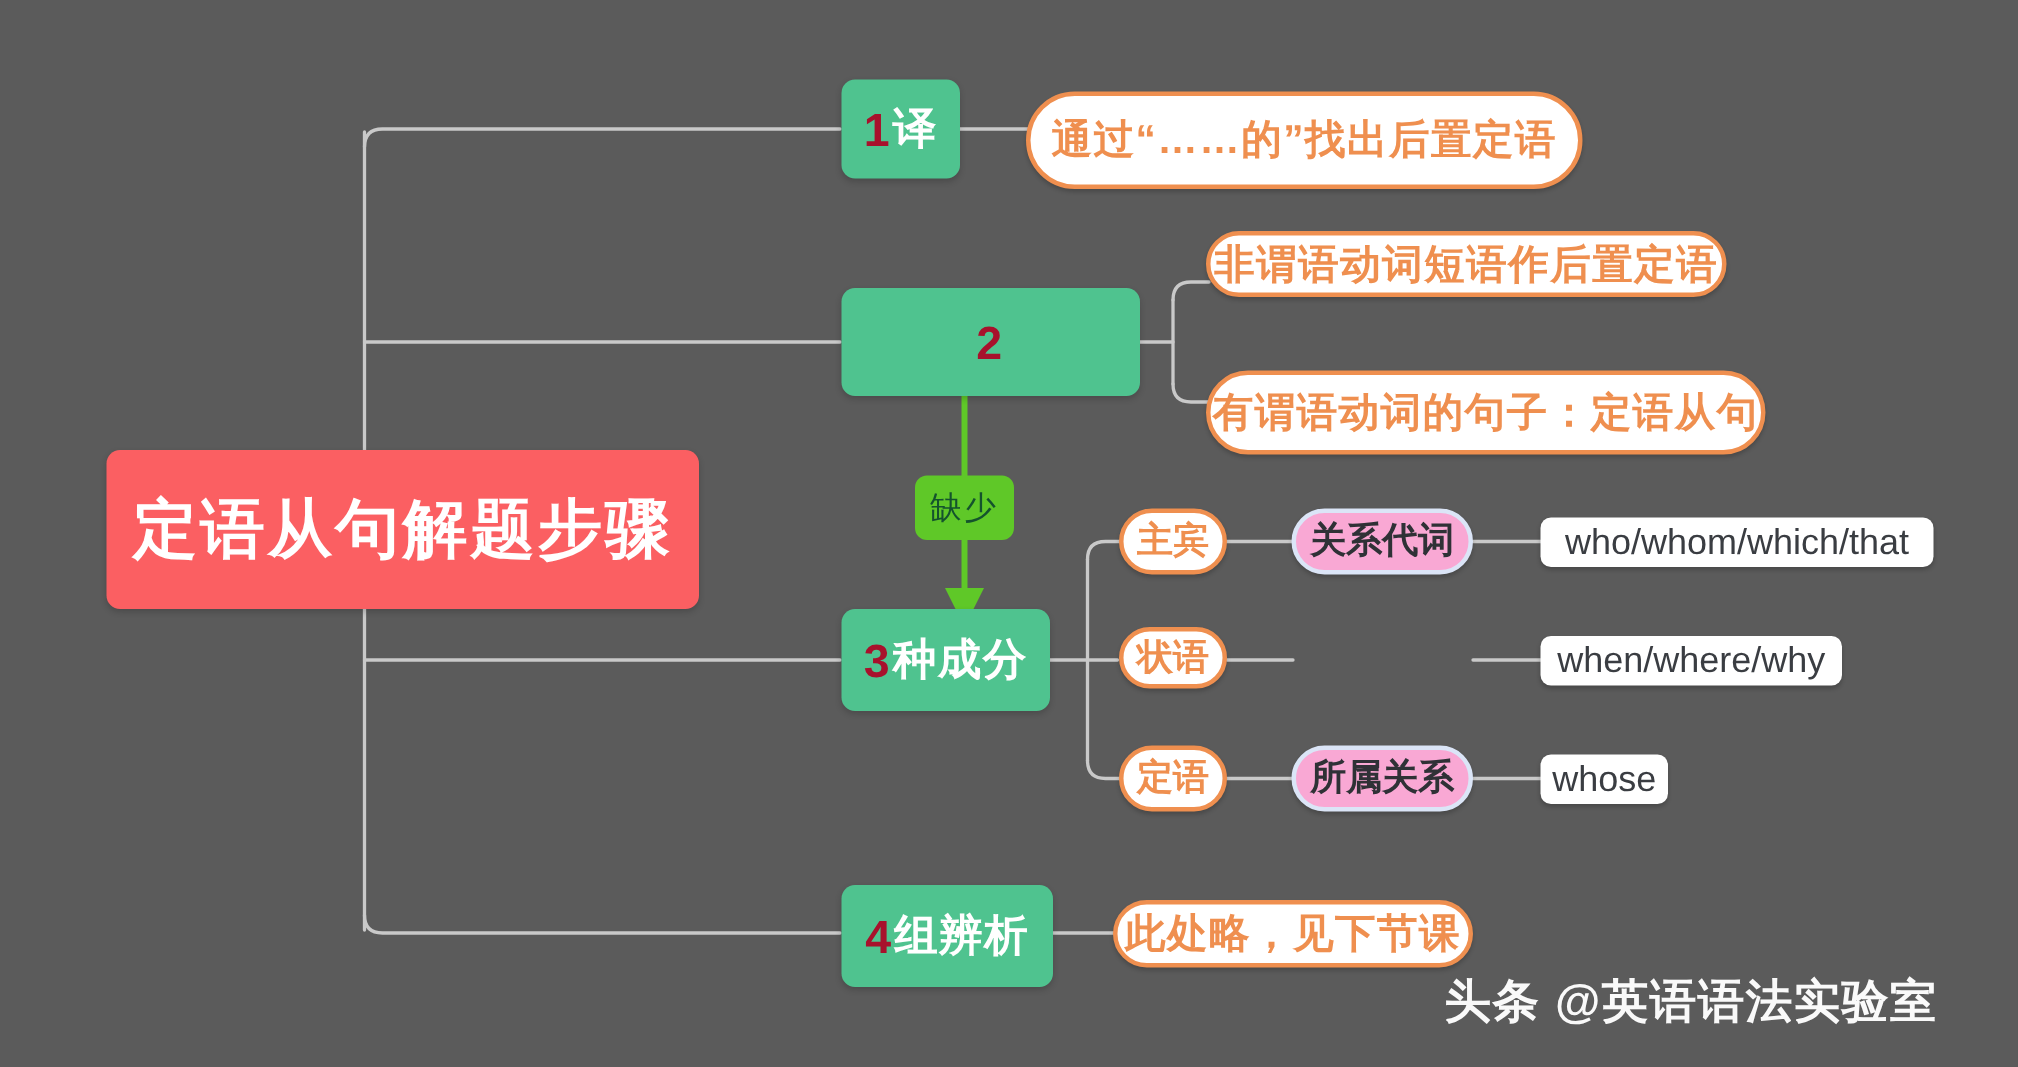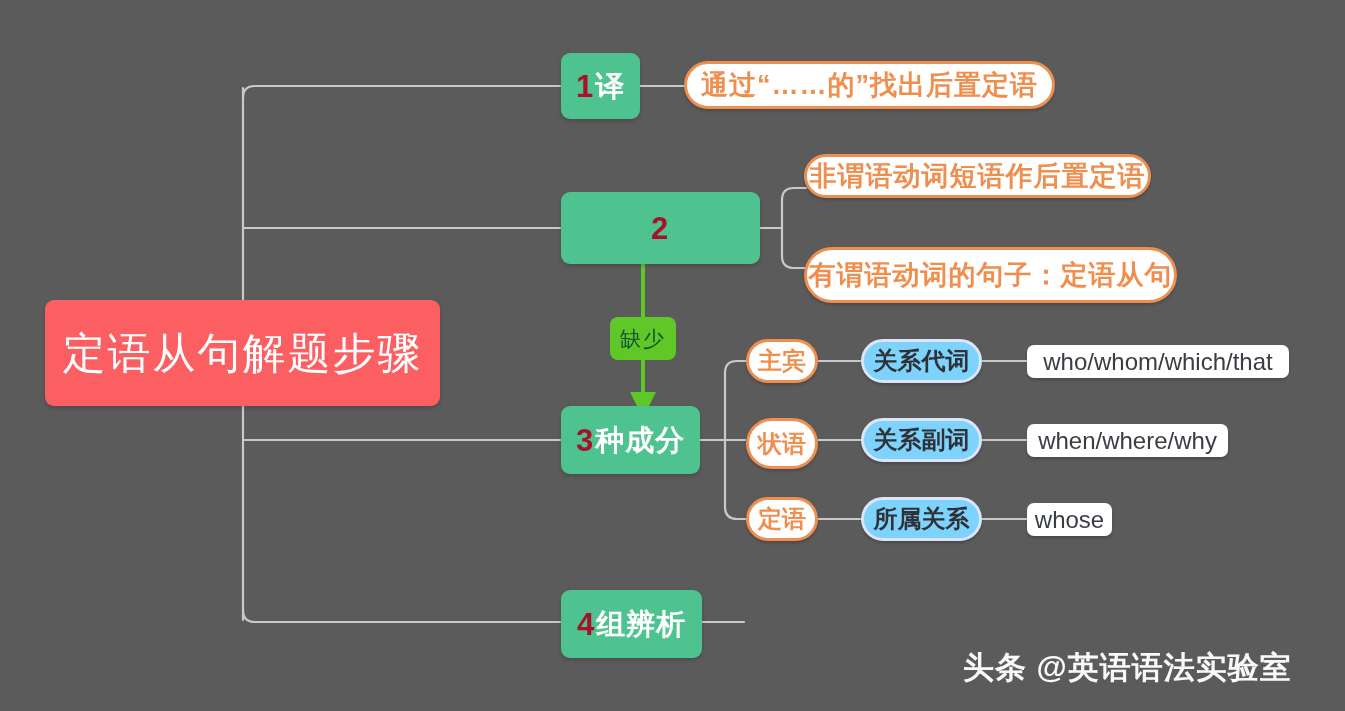--- a/index.html
+++ b/index.html
@@ -32,23 +32,24 @@
     box-sizing: border-box;
     white-space: nowrap;
     line-height: 1;
   }
   
   .root-node {
     background: #fb5f62;
     border-radius: 9px;
     color: #ffffff;
     font-size: 43px;
-    font-weight: normal;
+    font-weight: bold;
     letter-spacing: 2px;
     box-shadow: 0 2px 4px rgba(0,0,0,0.18);
+    margin-left: 26px;
   }
   
   .green-node {
     background: #4fc38f;
     border-radius: 9px;
     color: #ffffff;
     font-size: 29px;
     font-weight: bold;
     letter-spacing: 1px;
     box-shadow: 0 2px 4px rgba(0,0,0,0.18);
@@ -69,21 +70,21 @@
     font-weight: bold;
     letter-spacing: 1px;
     box-shadow: 0 2px 3px rgba(0,0,0,0.20);
   }
   .orange-pill.small {
     font-size: 24px;
     letter-spacing: 0px;
   }
   
   .blue-pill {
-    background: #7dd3fc;
+    background: #f9a8d4;
     border: 3px solid #dbe5f7;
     border-radius: 999px;
     color: #2f3136;
     font-size: 24px;
     font-weight: bold;
     box-shadow: 0 2px 3px rgba(0,0,0,0.20);
   }
   
   .white-box {
     background: #ffffff;
@@ -164,21 +165,21 @@
 
   <div class="node root-node" style="left:45px; top:300px; width:395px; height:106px;">
     <span>定语从句解题步骤</span>
   </div>
 
   <div class="node green-node" style="left:561px; top:53px; width:79px; height:66px;">
     <span class="num">1</span>
       <span>译</span>
   </div>
 
-  <div class="node orange-pill" style="left:684px; top:61px; width:371px; height:48px;">
+  <div class="node orange-pill" style="left:684px; top:61px; width:371px; height:65px;">
     <span>通过“……的”找出后置定语</span>
   </div>
 
   <div class="node green-node" style="left:561px; top:192px; width:199px; height:72px;">
     <span class="num">2</span>
   </div>
 
   <div class="node orange-pill" style="left:804px; top:154px; width:347px; height:44px;">
     <span>非谓语动词短语作后置定语</span>
   </div>
@@ -199,43 +200,43 @@
   <div class="node orange-pill small" style="left:746px; top:339px; width:72px; height:44px;">
     <span>主宾</span>
   </div>
   <div class="node blue-pill" style="left:861px; top:339px; width:121px; height:44px;">
     <span>关系代词</span>
   </div>
   <div class="node white-box" style="left:1027px; top:345px; width:262px; height:33px;">
     <span>who/whom/which/that</span>
   </div>
 
-  <div class="node orange-pill small" style="left:746px; top:418px; width:72px; height:51px;">
+  <div class="node orange-pill small" style="left:746px; top:418px; width:72px; height:41px;">
     <span>状语</span>
-  </div>
-  <div class="node blue-pill" style="left:861px; top:418px; width:121px; height:44px;">
-    <span>关系副词</span>
   </div>
   <div class="node white-box" style="left:1027px; top:424px; width:201px; height:33px;">
     <span>when/where/why</span>
   </div>
 
   <div class="node orange-pill small" style="left:746px; top:497px; width:72px; height:44px;text-align:center;">
     <span>定语</span>
   </div>
   <div class="node blue-pill" style="left:861px; top:497px; width:121px; height:44px;">
     <span>所属关系</span>
   </div>
   <div class="node white-box" style="left:1027px; top:503px; width:85px; height:33px;">
     <span>whose</span>
   </div>
 
   <div class="node green-node" style="left:561px; top:590px; width:141px; height:68px;">
     <span class="num">4</span>
       <span>组辨析</span>
   </div>
 
+  <div class="node orange-pill" style="left:742px; top:600px; width:240px; height:45px;">
+    <span>此处略，见下节课</span>
+  </div>
 
   <div class="watermark" style="left:963px; top:647px;">
     <span>头条 @英语语法实验室</span>
   </div>
 
 </div>
 
 </body></html>

